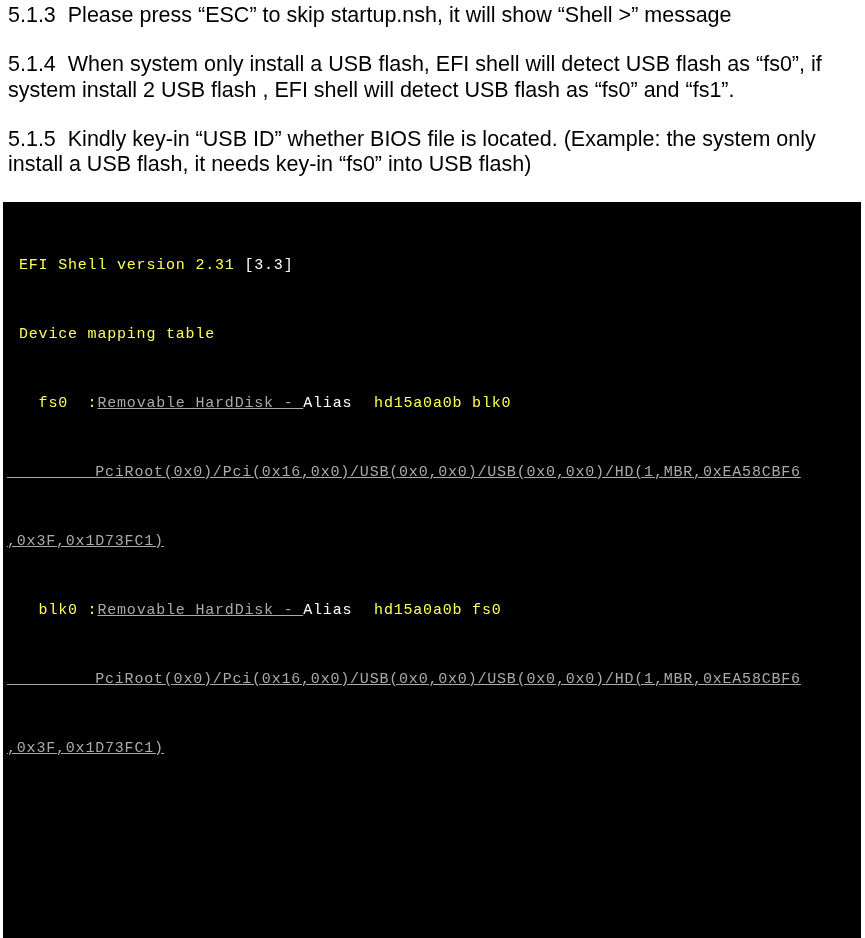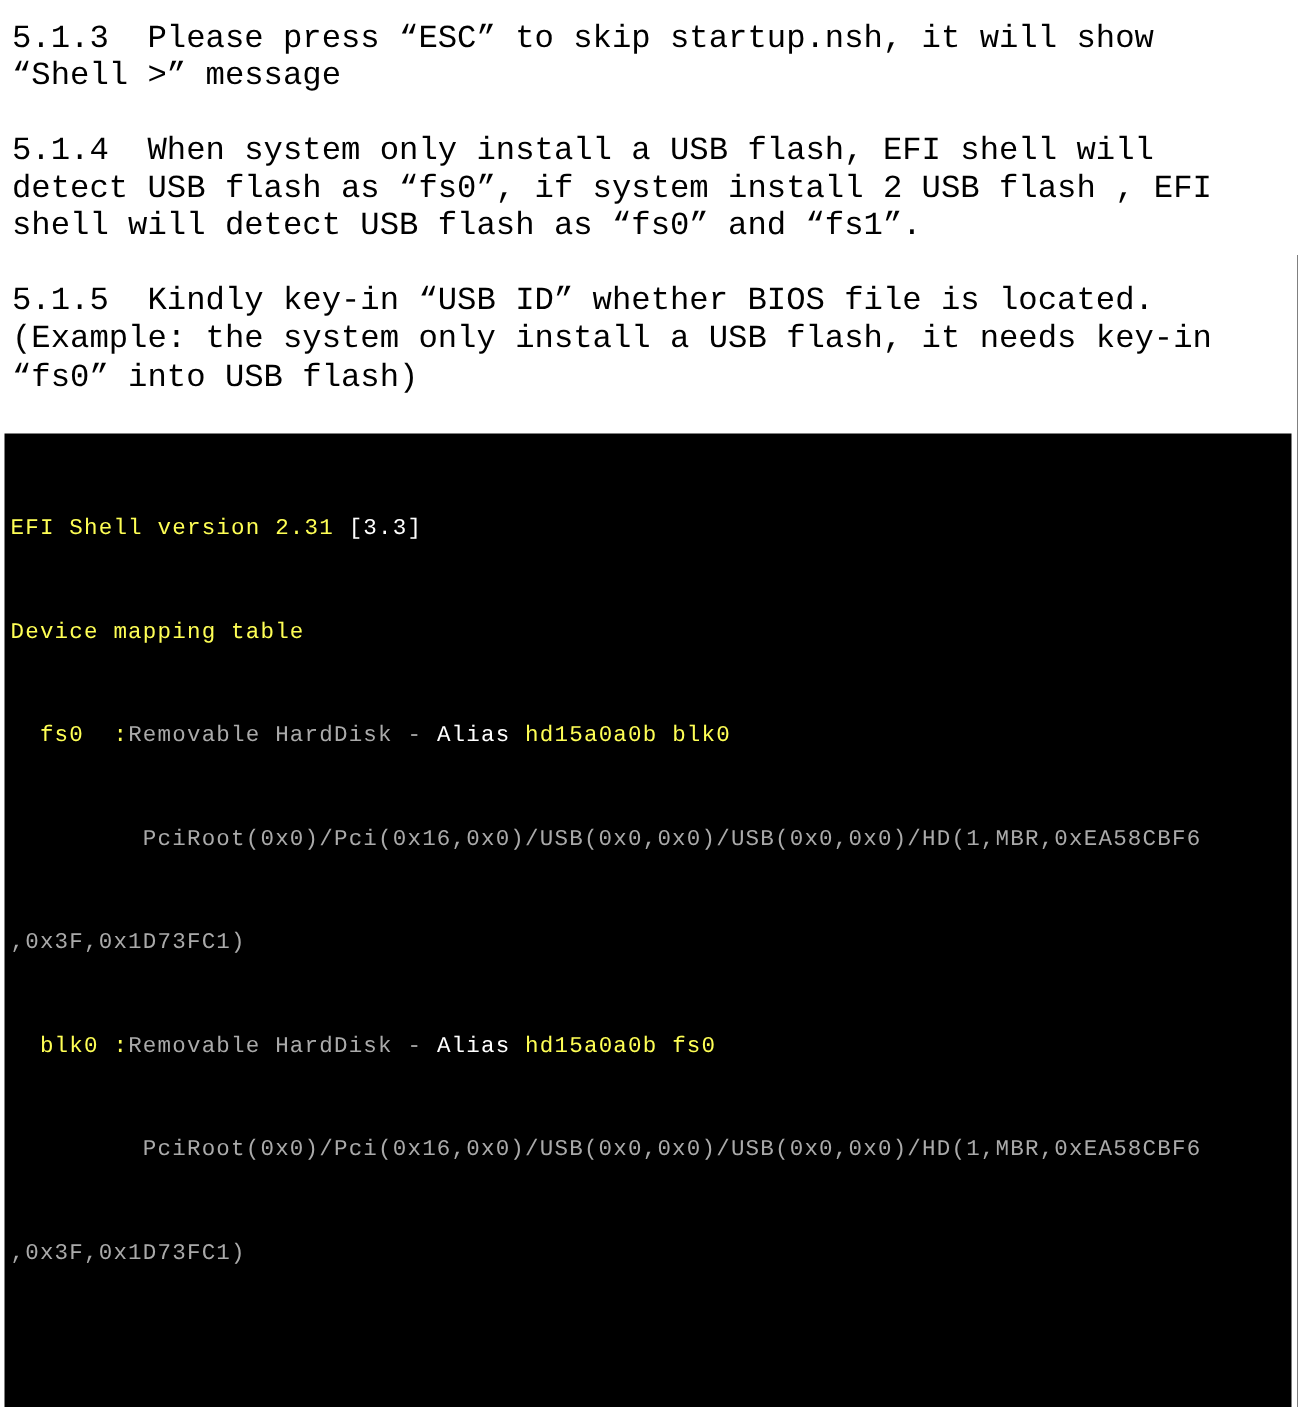--- a/index.html
+++ b/index.html
@@ -9,37 +9,37 @@
     font-family: Arial, Helvetica, sans-serif;
     width: 865px;
   }
   .wrap { width: 865px; }
   .doc-text {
     font-size: 21.5px;
     color: #000;
     line-height: 1.18;
     padding: 2px 8px 0 8px;
   }
-  .doc-text p { margin: 12px 0 24px 0; font-family: Liberation Mono, monospace; }
+  .doc-text p { margin: 1px 0 24px 0; }
   .terminal {
     margin: 4px 0 0 3px;
     width: 858px;
     background: #000;
     font-family: "Courier New", monospace;
     font-size: 15px;
     line-height: 23px;
     letter-spacing: 0.8px;
     white-space: pre;
     padding: 6px 0 4px 4px;
     box-sizing: border-box;
   }
   .terminal .row { display: block; }
-  .yellow { color: #ffff55; }
+  .yellow { color: #ffff55; margin-left: 12px; }
   .white  { color: #ffffff; }
-  .gray   { color: #aaaaaa; }
+  .gray   { color: #aaaaaa; text-decoration: underline; }
 </style>
 </head>
 <body>
 
 <div class="wrap">
 
   <div class="doc-text">
     <p>5.1.3&nbsp;&nbsp;Please press “ESC” to skip startup.nsh, it will show “Shell &gt;” message</p>
     <p>5.1.4&nbsp;&nbsp;When system only install a USB flash, EFI shell will detect USB flash as “fs0”, if system install 2 USB flash , EFI shell will detect USB flash as “fs0” and “fs1”.</p>
     <p>5.1.5&nbsp;&nbsp;Kindly key-in “USB ID” whether BIOS file is located. (Example: the system only install a USB flash, it needs key-in “fs0” into USB flash)</p>

